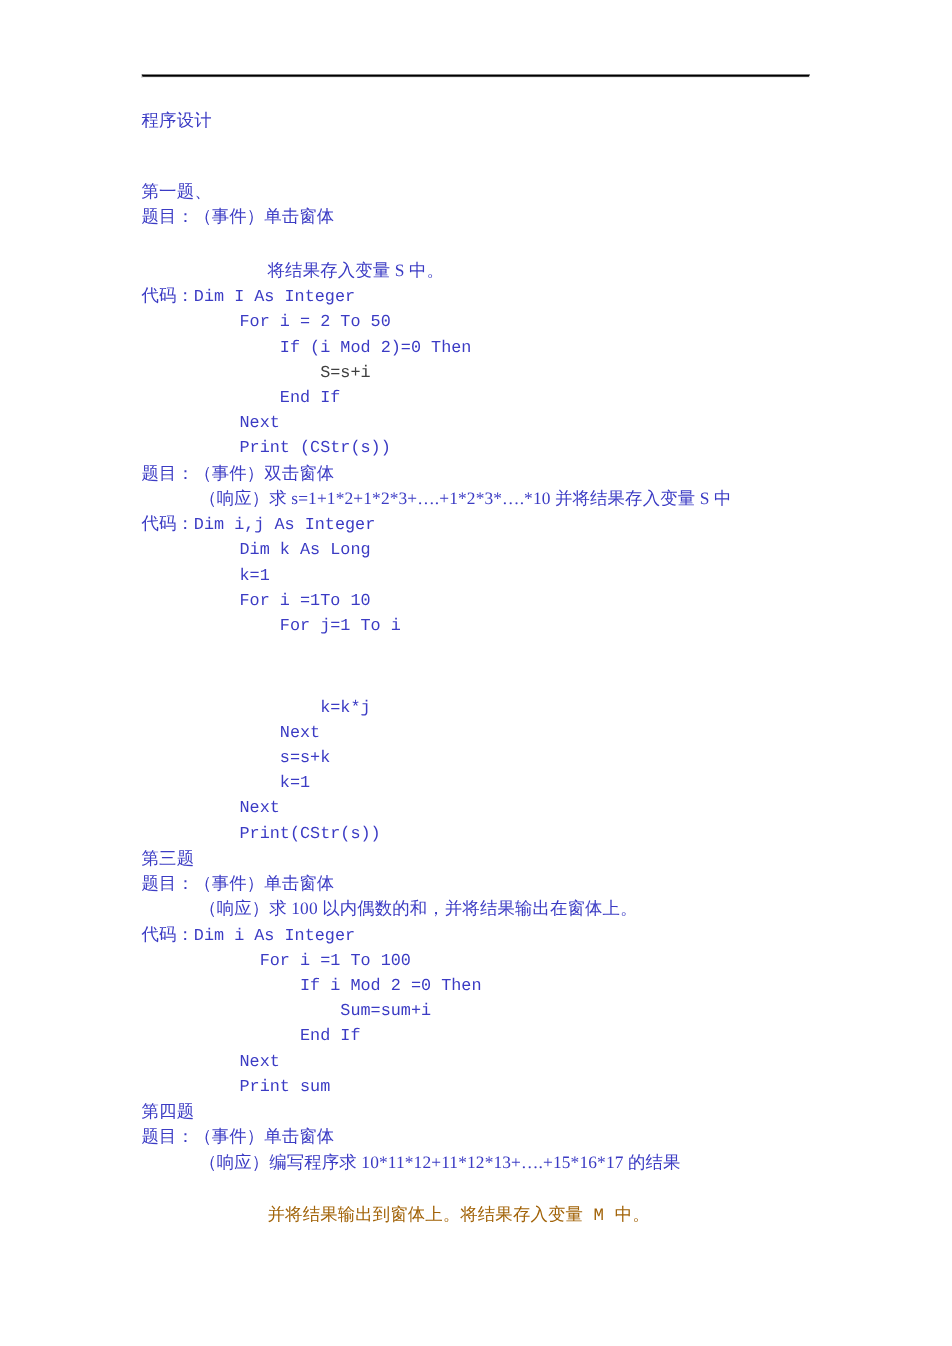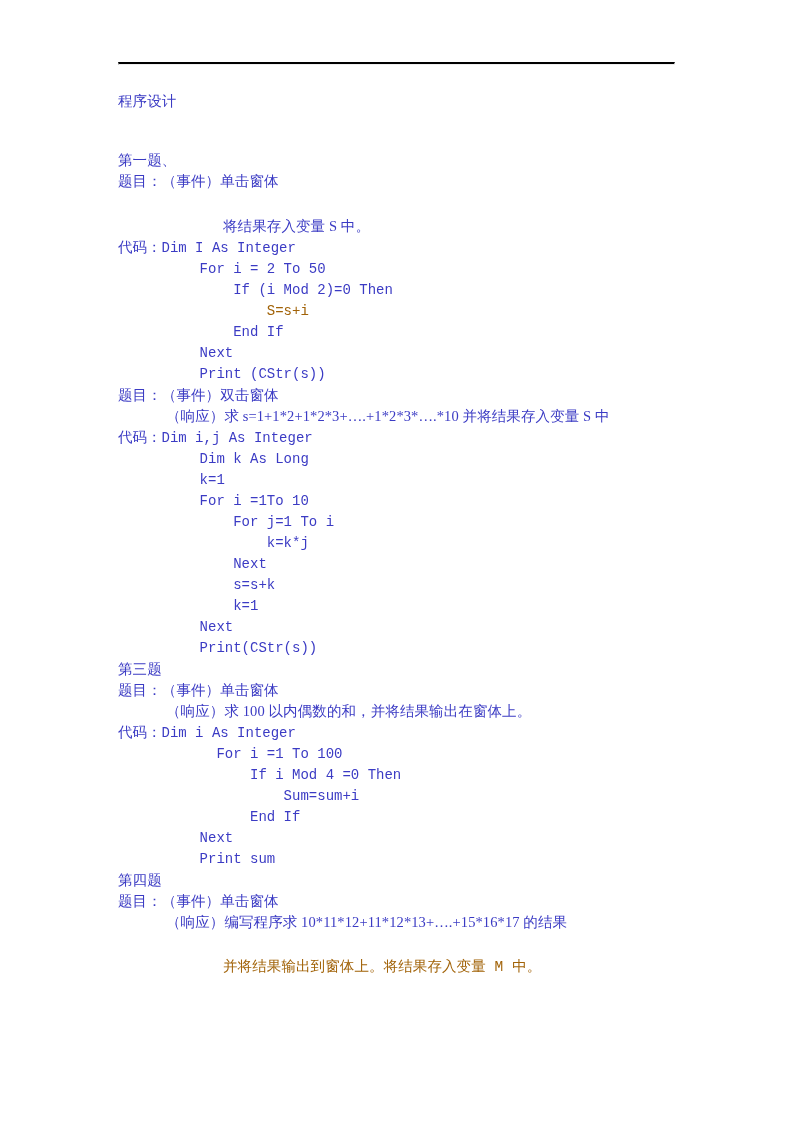--- a/index.html
+++ b/index.html
@@ -98,49 +98,49 @@
     <div class="doc-title line prose" style="color: rgb(59, 59, 196);">程序设计</div>
     <div class="gap-after-title"></div>
 
     <div class="block">
       <div class="line prose" style="color: rgb(59, 59, 196);">第一题、</div>
       <div class="line prose" style="color: rgb(59, 59, 196);"><span>题目：</span><span>（事件）单击窗体</span></div>
       <div class="line prose indent-2" style="color: rgb(59, 59, 196);">将结果存入变量 S 中。</div>
       <div class="line" style="color: rgb(59, 59, 196);"><span class="code-label">代码：</span><span class="mono">Dim I As Integer</span></div>
       <div class="line code indent-1" style="color: rgb(59, 59, 196);">    For i = 2 To 50</div>
       <div class="line code indent-1" style="color: rgb(59, 59, 196);">        If (i Mod 2)=0 Then</div>
-      <div class="line code indent-1" style="color: #a16207; font-family: Liberation Mono, monospace;">            S=s+i</div>
+      <div class="line code indent-1" style="color: #404040; font-family: Liberation Mono, monospace;">            S=s+i</div>
       <div class="line code indent-1" style="color: rgb(59, 59, 196);">        End If</div>
       <div class="line code indent-1" style="color: rgb(59, 59, 196);">    Next</div>
       <div class="line code indent-1" style="color: rgb(59, 59, 196);">    Print (CStr(s))</div>
     </div>
 
     <div class="block">
       <div class="line prose" style="color: rgb(59, 59, 196);"><span>题目：</span><span>（事件）双击窗体</span></div>
       <div class="line prose indent-1" style="color: rgb(59, 59, 196);">（响应）求 s=1+1*2+1*2*3+….+1*2*3*….*10 并将结果存入变量 S 中</div>
       <div class="line" style="color: rgb(59, 59, 196);"><span class="code-label">代码：</span><span class="mono">Dim i,j As Integer</span></div>
       <div class="line code indent-1" style="color: rgb(59, 59, 196);">    Dim k As Long</div>
       <div class="line code indent-1" style="color: rgb(59, 59, 196);">    k=1</div>
       <div class="line code indent-1" style="color: rgb(59, 59, 196);">    For i =1To 10</div>
       <div class="line code indent-1" style="color: rgb(59, 59, 196);">        For j=1 To i</div>
-      <div class="line code indent-1" style="color: rgb(59, 59, 196);">            k=k*j</div>
+      <div class="line code indent-1" style="color: rgb(59, 59, 196); margin-top: 47px;">            k=k*j</div>
       <div class="line code indent-1" style="color: rgb(59, 59, 196);">        Next</div>
       <div class="line code indent-1" style="color: rgb(59, 59, 196);">        s=s+k</div>
       <div class="line code indent-1" style="color: rgb(59, 59, 196);">        k=1</div>
       <div class="line code indent-1" style="color: rgb(59, 59, 196);">    Next</div>
       <div class="line code indent-1" style="color: rgb(59, 59, 196);">    Print(CStr(s))</div>
     </div>
 
     <div class="block">
       <div class="line prose" style="color: rgb(59, 59, 196);">第三题</div>
       <div class="line prose" style="color: rgb(59, 59, 196);"><span>题目：</span><span>（事件）单击窗体</span></div>
       <div class="line prose indent-1" style="color: rgb(59, 59, 196);">（响应）求 100 以内偶数的和，并将结果输出在窗体上。</div>
       <div class="line" style="color: rgb(59, 59, 196);"><span class="code-label">代码：</span><span class="mono">Dim i As Integer</span></div>
       <div class="line code indent-1" style="color: rgb(59, 59, 196);">      For i =1 To 100</div>
-      <div class="line code indent-1" style="color: rgb(59, 59, 196);">          If i Mod 4 =0 Then</div>
+      <div class="line code indent-1" style="color: rgb(59, 59, 196);">          If i Mod 2 =0 Then</div>
       <div class="line code indent-1" style="color: rgb(59, 59, 196);">              Sum=sum+i</div>
       <div class="line code indent-1" style="color: rgb(59, 59, 196);">          End If</div>
       <div class="line code indent-1" style="color: rgb(59, 59, 196);">    Next</div>
       <div class="line code indent-1" style="color: rgb(59, 59, 196);">    Print sum</div>
     </div>
 
     <div class="block">
       <div class="line prose" style="color: rgb(59, 59, 196);">第四题</div>
       <div class="line prose" style="color: rgb(59, 59, 196);"><span>题目：</span><span>（事件）单击窗体</span></div>
       <div class="line prose indent-1" style="color: rgb(59, 59, 196);">（响应）编写程序求 10*11*12+11*12*13+….+15*16*17 的结果</div>

